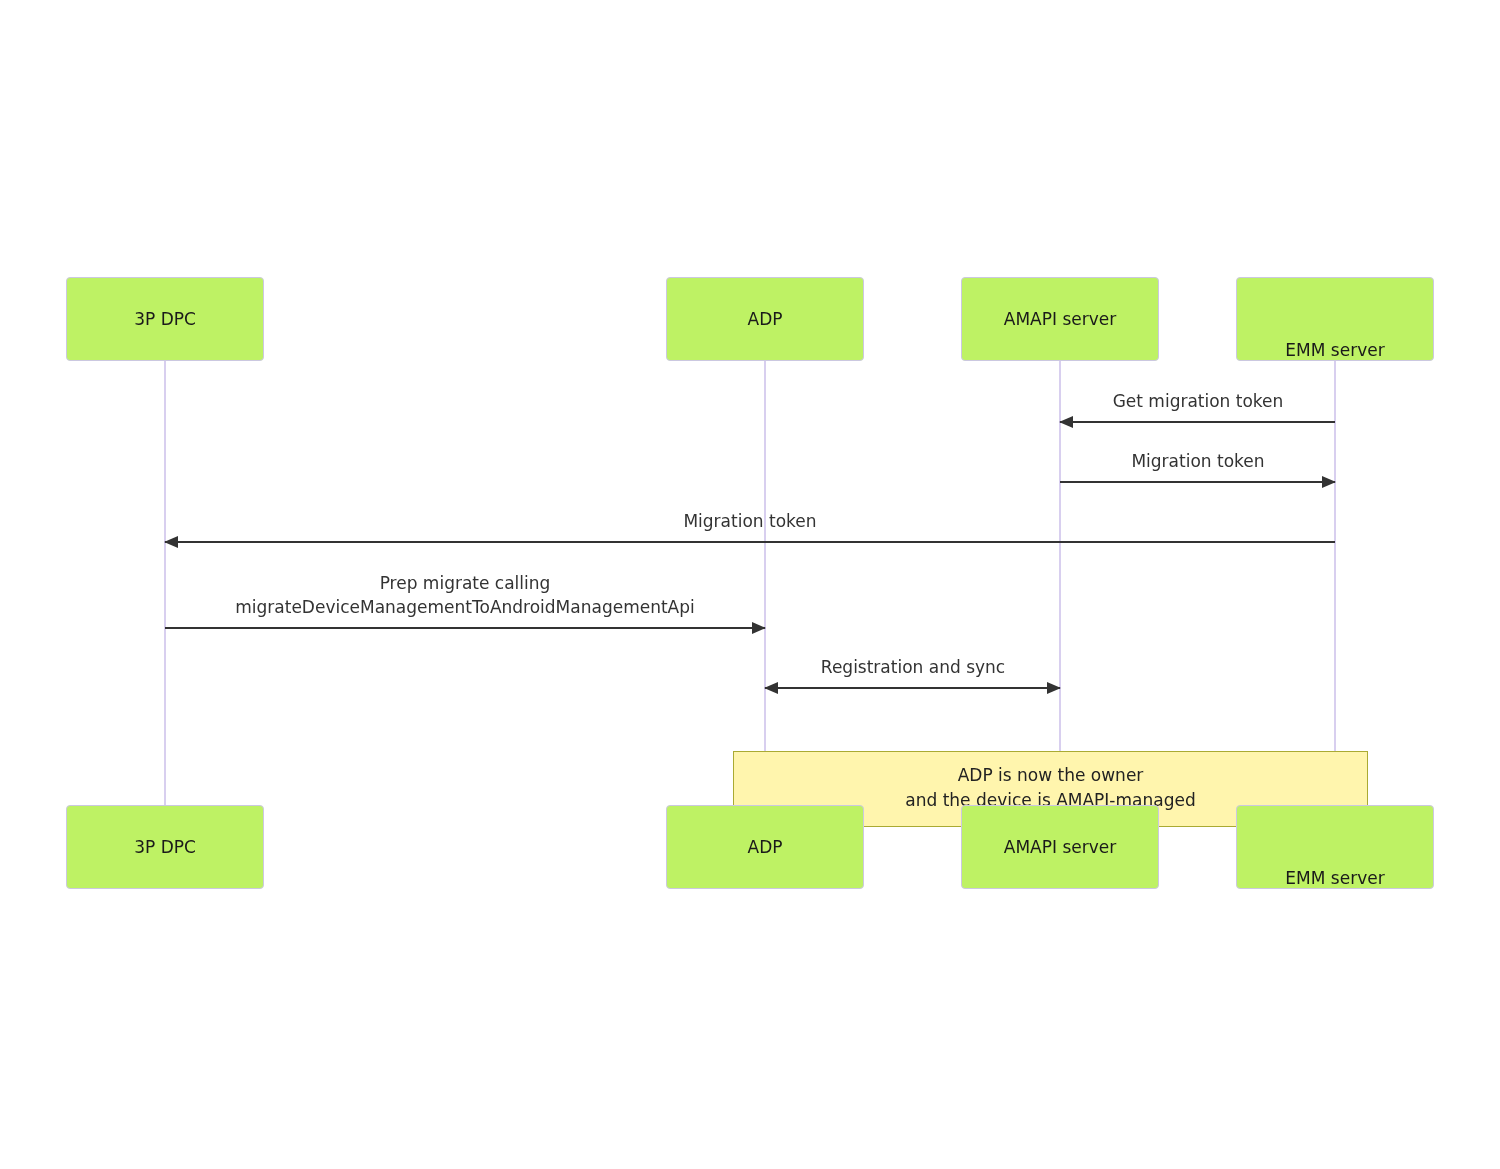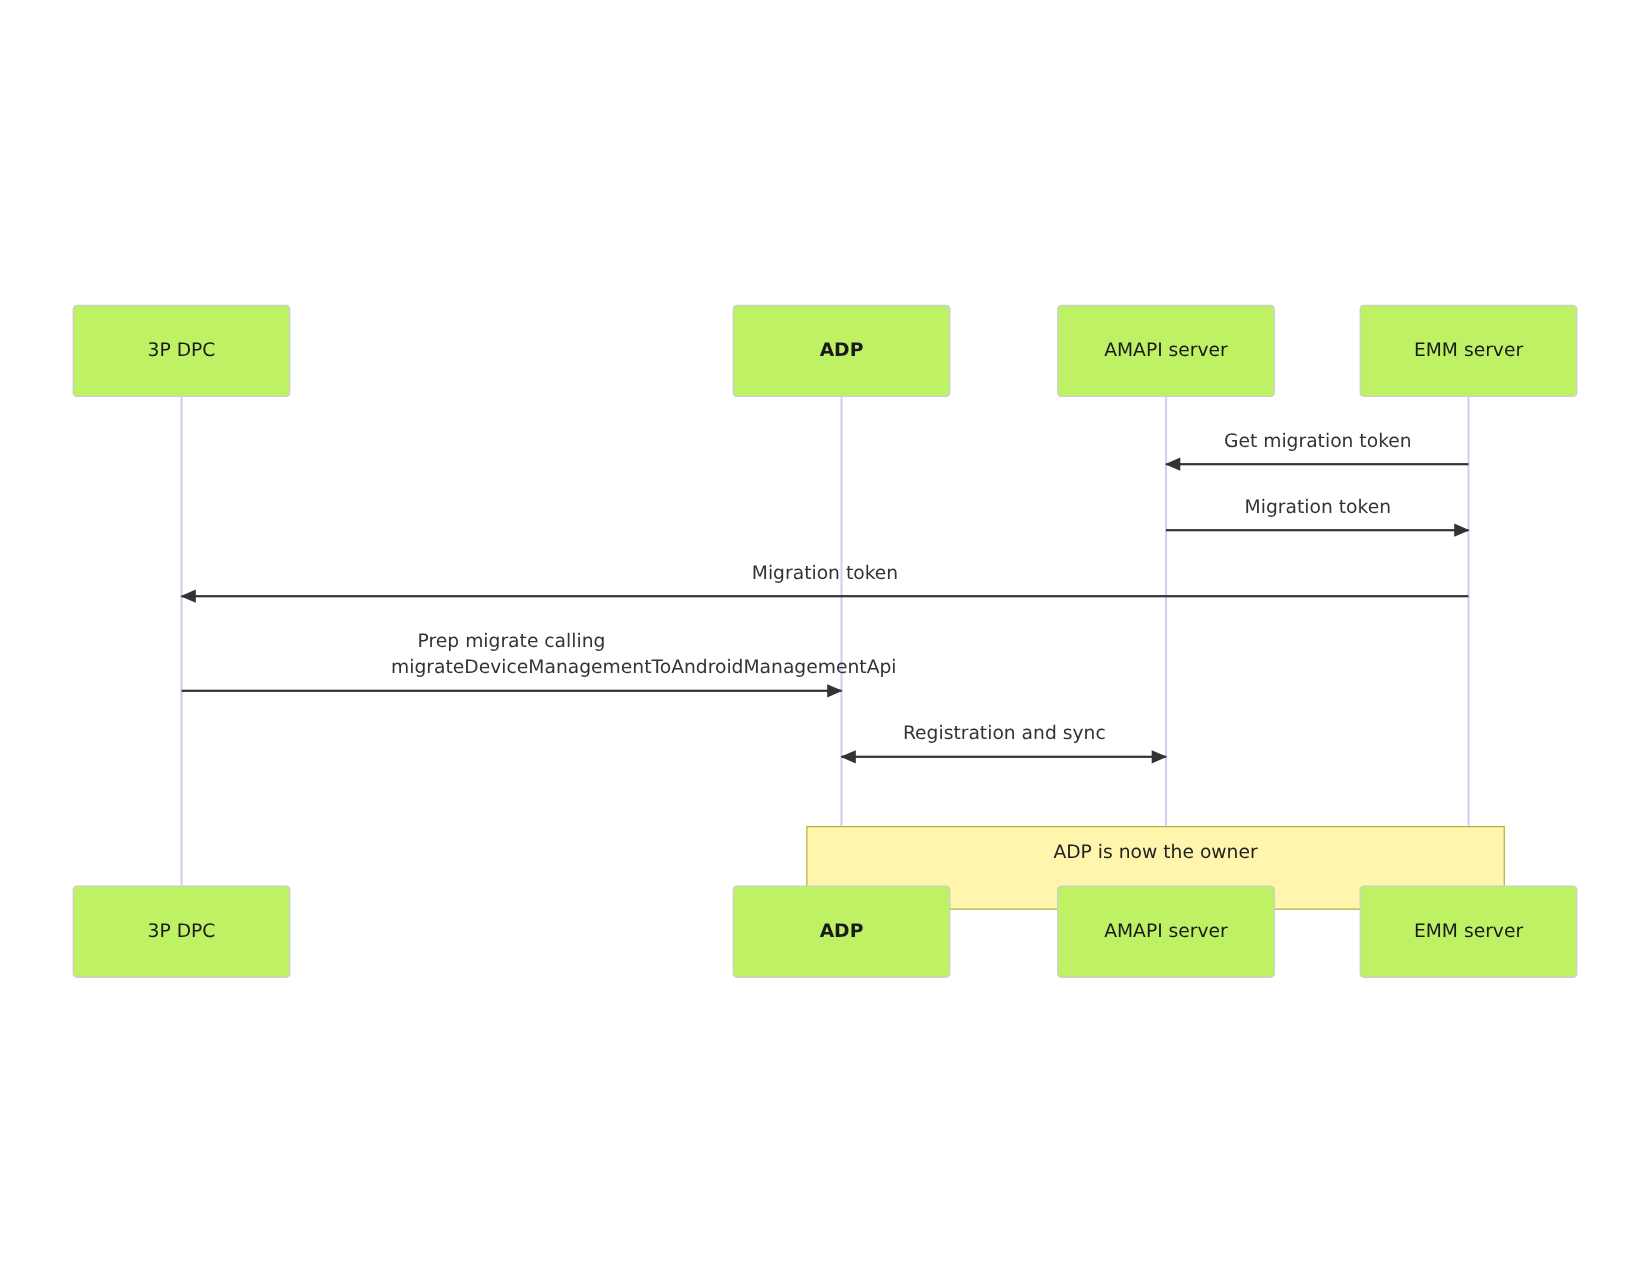--- a/index.html
+++ b/index.html
@@ -23,23 +23,23 @@
     box-sizing: border-box;
     display: flex;
     align-items: center;
     justify-content: center;
     font-size: 17px;
     color: #1a1a1a;
   }
   .row-top    { top: 277px; }
   .row-bottom { top: 805px; }
   .ax-1 { left: 66px; }
-  .ax-2 { left: 666px; font-weight: bold; }
+  .ax-2 { left: 666px; }
   .ax-3 { left: 961px; }
-  .ax-4 { left: 1236px; }
+  .ax-4 { left: 1236px; align-items: flex-end; }
 
   
   .lifeline {
     position: absolute;
     top: 361px;
     height: 444px;
     width: 2px;
     background: #D8CFEF;
   }
   .ll-1 { left: 164px; }
@@ -53,21 +53,21 @@
     font-size: 17px;
     line-height: 25px;
     text-align: center;
     color: #333333;
     white-space: nowrap;
   }
   .l1  { left: 1060px; width: 276px; top: 389px; }
   .l2  { left: 1060px; width: 276px; top: 449px; }
   .l3  { left: 590px;  width: 320px; top: 509px; }
   .l4a { left: 115px;  width: 700px; top: 571px; }
-  .l4b { left: 115px;  width: 700px; top: 595px; text-align: right; }
+  .l4b { left: 115px;  width: 700px; top: 595px; }
   .l5  { left: 763px;  width: 300px; top: 655px; }
 
   
   .msg-line {
     position: absolute;
     height: 2px;
     background: #333333;
   }
   .ln1 { left: 1060px; top: 421px; width: 275px; }
   .ln2 { left: 1060px; top: 481px; width: 275px; }
@@ -134,20 +134,21 @@
   </div>
 
   <div class="msg-label l5">Registration and sync</div>
   <div class="msg-line ln5">
     <span class="ah ah-left"></span>
     <span class="ah ah-right"></span>
   </div>
 
   <div class="note">
     <div>ADP is now the owner</div>
+    <div>and the device is AMAPI-managed</div>
   </div>
 
   <div class="actor row-top ax-1">
     <span>3P DPC</span>
   </div>
   <div class="actor row-top ax-2">
     <span>ADP</span>
   </div>
   <div class="actor row-top ax-3">
     <span>AMAPI server</span>

